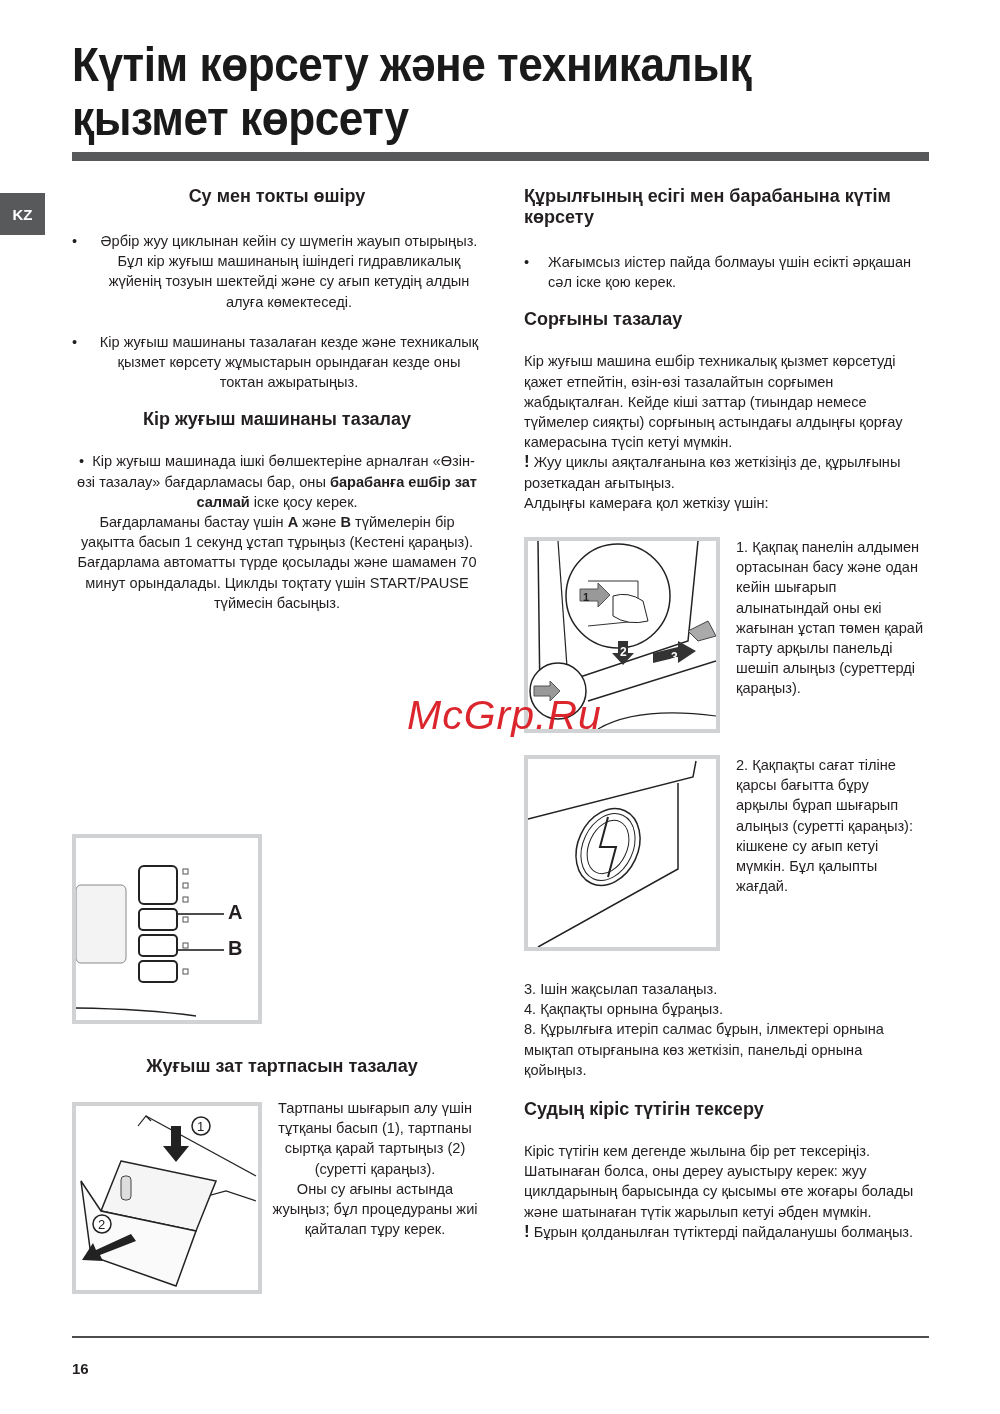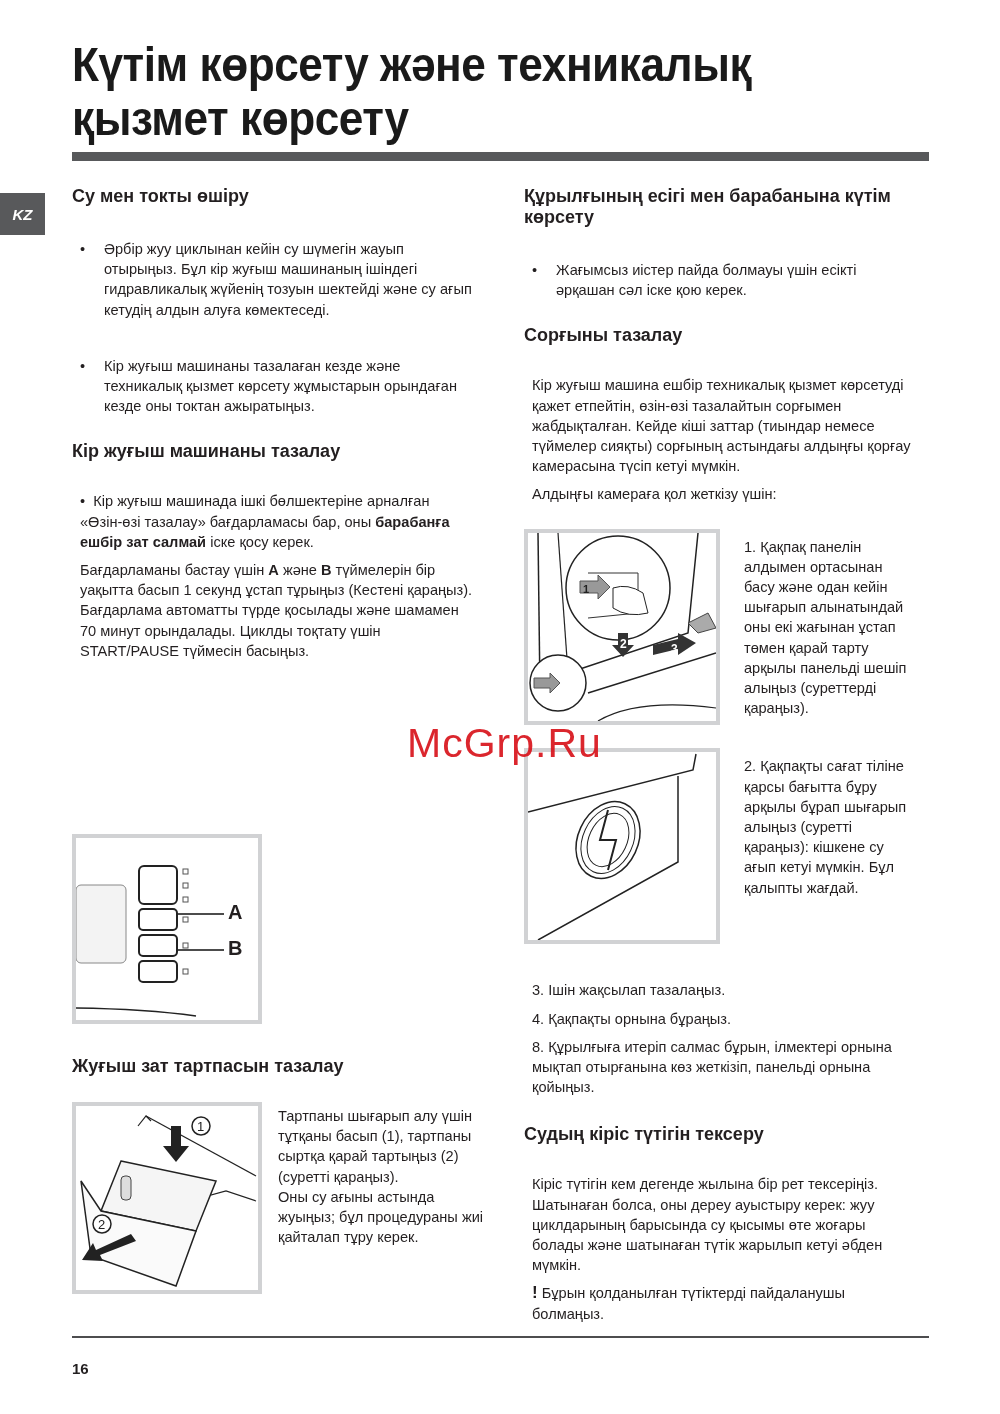--- a/index.html
+++ b/index.html
@@ -4,37 +4,37 @@
 <style>
   html, body { margin: 0; padding: 0; background: #ffffff; }
   body { width: 1000px; height: 1414px; position: relative; overflow: hidden;
          font-family: "Liberation Sans", sans-serif; color: #231f20; }
   .title { position: absolute; left: 72px; top: 38px; width: 880px;
            font-family: "Liberation Sans", sans-serif; font-weight: bold;
            font-size: 48px; line-height: 54px; letter-spacing: -0.5px;
            transform: scaleX(0.92); transform-origin: left top; color: #1a1a1a; margin: 0; }
   .title-rule { position: absolute; left: 72px; top: 152px; width: 857px; height: 9px; background: #58595b; }
   .lang-tab { position: absolute; left: 0; top: 193px; width: 45px; height: 42px; background: #58595b;
-              color: #fff; font-weight: bold; font-size: 15px; display: flex; align-items: center; justify-content: center; font-style: italic; }
+              color: #fff; font-weight: bold; font-size: 15px; display: flex; align-items: center; justify-content: center; }
   .col { position: absolute; font-size: 14.6px; line-height: 20.2px; color: #231f20; }
-  .col-left { left: 72px; top: 186px; width: 410px; }
+  .col-left { left: 72px; top: 186px; width: 410px; text-align: center; }
   .col-right { left: 524px; top: 186px; width: 400px; }
   h2 { font-size: 18px; font-weight: bold; margin: 0; line-height: 21px; color: #231f20; }
-  p { margin: 8px; }
+  p { margin: 0; }
   .bullet { position: relative; padding-left: 24px; }
   .bullet::before { content: "•"; position: absolute; left: 0; top: 0; }
   .fig { border: 4px solid #d1d2d4; background: #fff; box-sizing: border-box; position: relative; overflow: hidden; }
   .fig svg { display: block; }
   .excl { font-weight: bold; font-size: 17px; }
   .italic { }
   .bold { font-weight: bold; }
   .footer-rule { position: absolute; left: 72px; top: 1336px; width: 857px; height: 2px; background: #4d4d4f; }
   .page-num { position: absolute; left: 72px; top: 1360px; font-weight: bold; font-size: 15px; }
-  .watermark { position: absolute; left: 407px; top: 720px; font-size: 41px; color: #d8141c;
-               letter-spacing: 1px; opacity: 0.92; font-family: "Liberation Sans", sans-serif; }
+  .watermark { position: absolute; left: 407px; top: 692px; font-size: 41px; color: #d8141c;
+               font-style: italic; letter-spacing: 1px; opacity: 0.92; font-family: "Liberation Sans", sans-serif; }
   .side-by-side { display: flex; align-items: flex-start; }
   .step-text { padding-left: 16px; }
 </style>
 </head>
 <body>
 
 <div class="title">
   <div>Күтім көрсету және техникалық</div>
   <div>қызмет көрсету</div>
 </div>
@@ -102,20 +102,21 @@
 </div>
 
 <div class="col col-right">
   <h2>Құрылғының есігі мен барабанына күтім көрсету</h2>
   <div style="height:24px"></div>
   <p class="bullet">Жағымсыз иістер пайда болмауы үшін есікті әрқашан сәл іске қою керек.</p>
   <div style="height:17px"></div>
   <h2>Сорғыны тазалау</h2>
   <div style="height:21px"></div>
   <p>Кір жуғыш машина ешбір техникалық қызмет көрсетуді қажет етпейтін, өзін-өзі тазалайтын сорғымен жабдықталған. Кейде кіші заттар (тиындар немесе түймелер сияқты) сорғының астындағы алдыңғы қорғау камерасына түсіп кетуі мүмкін.</p>
+  <p><span class="excl">!</span> <span>Жуу циклы аяқталғанына көз жеткізіңіз де, құрылғыны розеткадан ағытыңыз.</span></p>
   <p>Алдыңғы камераға қол жеткізу үшін:</p>
 
   <div class="side-by-side" style="margin-top:24px;">
     <div class="fig" style="width:196px; height:196px; flex:none;">
       <svg width="188" height="188" viewBox="0 0 188 188">
         <path d="M10 0 L12 160" stroke="#222" stroke-width="1.5" fill="none"></path>
         <path d="M30 0 L40 140" stroke="#222" stroke-width="1.2" fill="none"></path>
         <path d="M40 140 L160 100 L170 0" stroke="#222" stroke-width="1.5" fill="none"></path>
         <circle cx="90" cy="55" r="52" fill="#fff" stroke="#222" stroke-width="1.5"></circle>
         <path d="M60 40 L110 40 L110 80 L60 85" stroke="#333" fill="none"></path>

